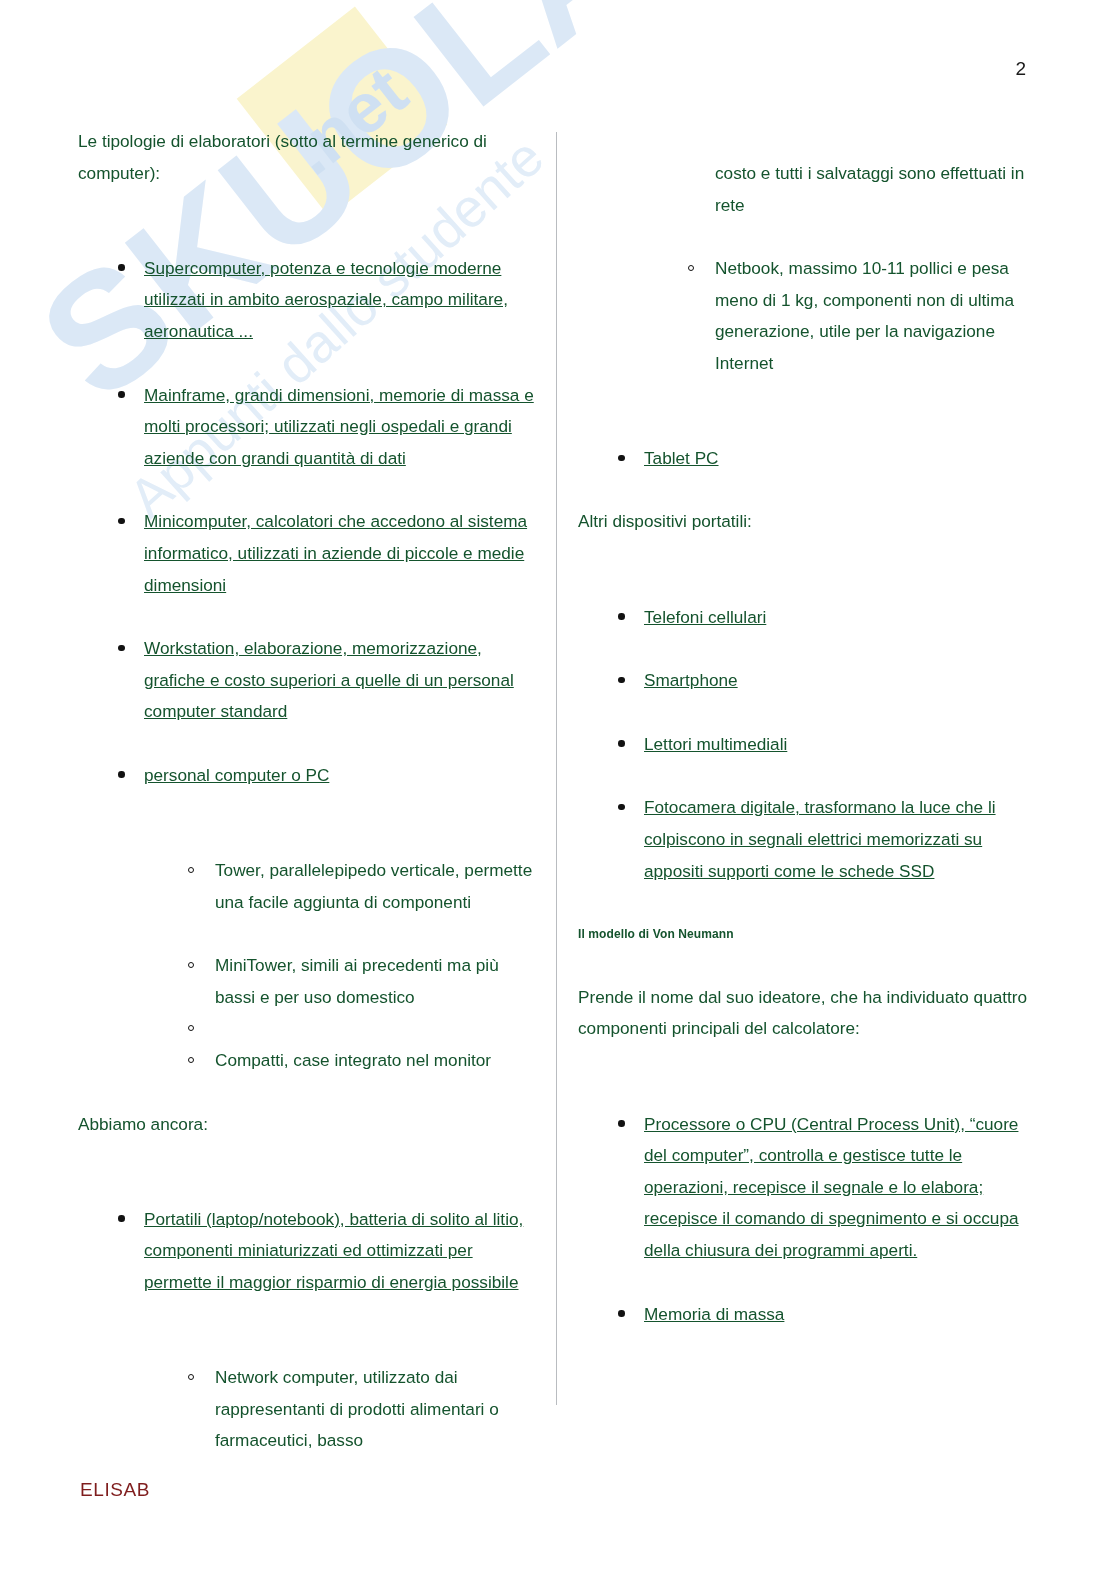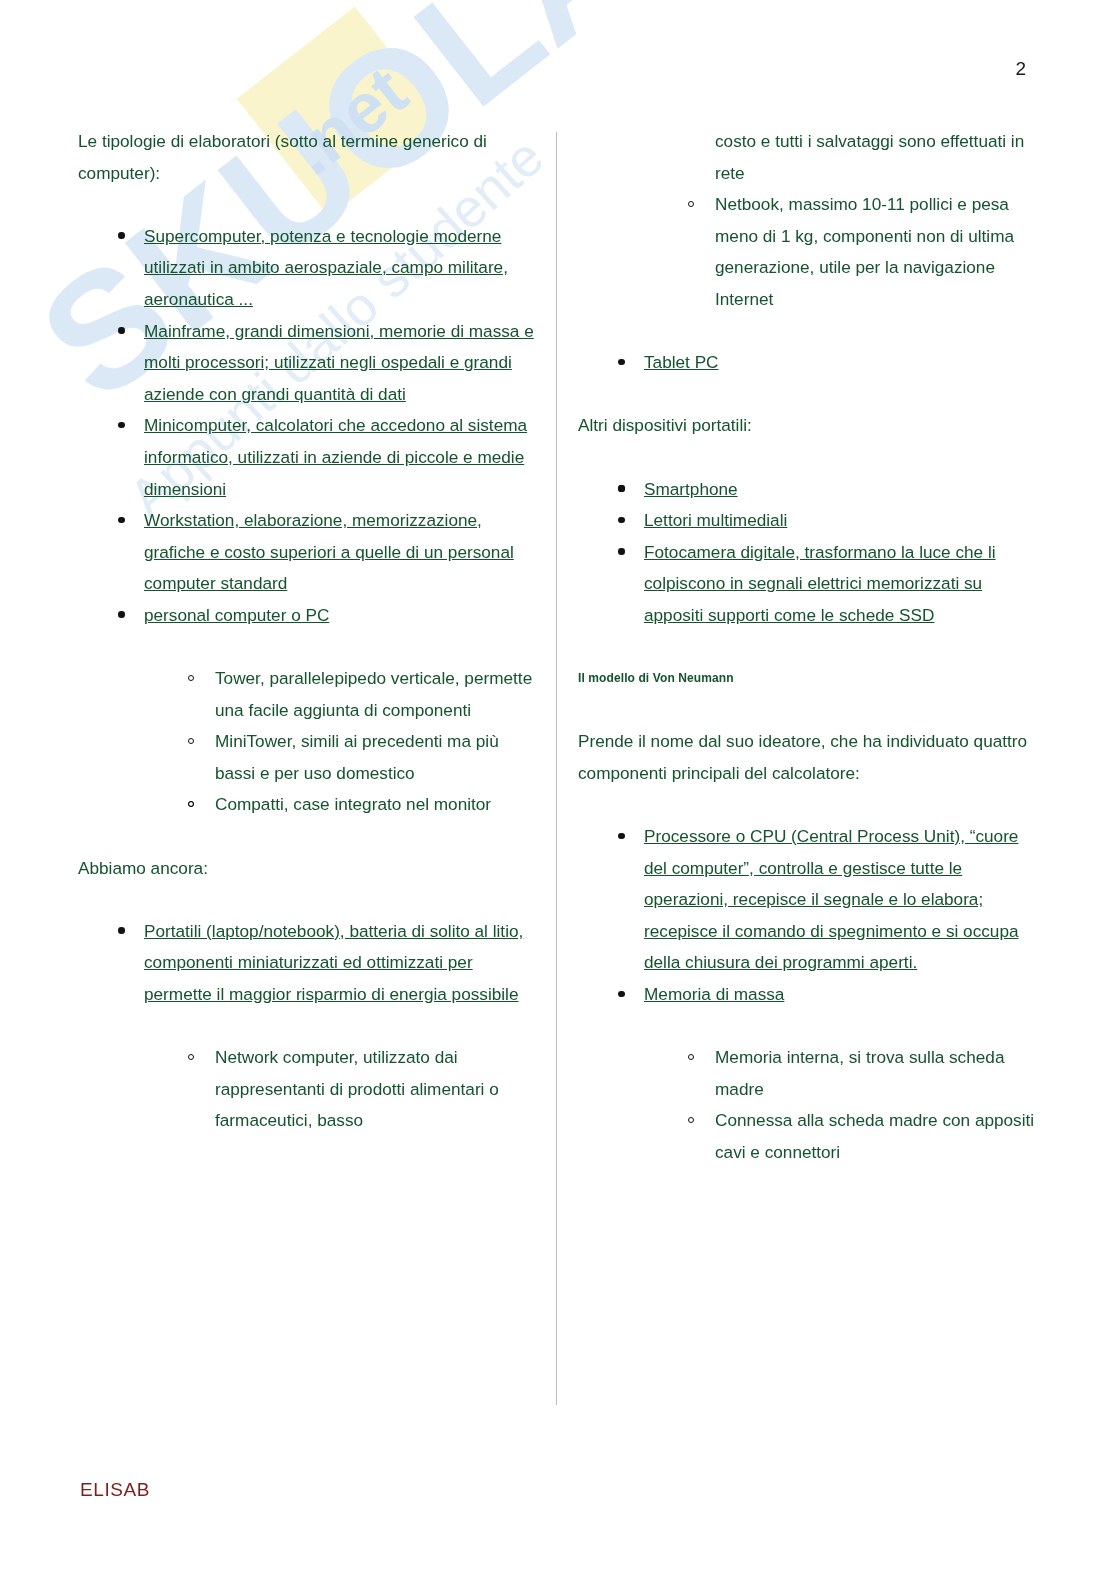--- a/index.html
+++ b/index.html
@@ -105,20 +105,21 @@
   li.item > .bullet {
     position: absolute;
     left: 0;
     top: 0;
     width: 26px;
     text-align: left;
     line-height: 31.6px;
   }
   li.item > .txt {
     display: block;
+    margin-top: 32px;
   }
 
   
   ul.lvl1 > li.item { padding-left: 66px; text-decoration: underline; }
   ul.lvl1 > li.item > .bullet { left: 40px; }
   ul.lvl1 > li.item > .bullet::before {
     content: "";
     display: inline-block;
     width: 6.5px;
     height: 6.5px;
@@ -264,20 +265,21 @@
 
     <div class="spacer-lg"></div>
 
     <div class="para">Altri dispositivi portatili:</div>
 
     <div class="spacer-lg"></div>
 
     <ul class="lvl1">
       <li class="item">
         <span class="bullet"></span>
+        <span class="txt">Telefoni cellulari</span>
       </li>
       <li class="item">
         <span class="bullet"></span>
         <span class="txt">Smartphone</span>
       </li>
       <li class="item">
         <span class="bullet"></span>
         <span class="txt">Lettori multimediali</span>
       </li>
       <li class="item">
@@ -302,30 +304,20 @@
         <span class="txt">Processore o CPU (Central Process Unit), “cuore del computer”, controlla e gestisce tutte le operazioni, recepisce il segnale e lo elabora; recepisce il comando di spegnimento e si occupa della chiusura dei programmi aperti.</span>
       </li>
       <li class="item">
         <span class="bullet"></span>
         <span class="txt">Memoria di massa</span>
       </li>
     </ul>
 
     <div class="spacer-lg"></div>
 
-    <ul class="lvl2">
-      <li class="item">
-        <span class="bullet"></span>
-        <span class="txt">Memoria interna, si trova sulla scheda madre</span>
-      </li>
-      <li class="item">
-        <span class="bullet"></span>
-        <span class="txt">Connessa alla scheda madre con appositi cavi e connettori</span>
-      </li>
-    </ul>
 
     <div class="spacer-lg"></div>
 
 
   </div>
 
   <div id="footer-author">ELISAB</div>
 
 </div>
 

